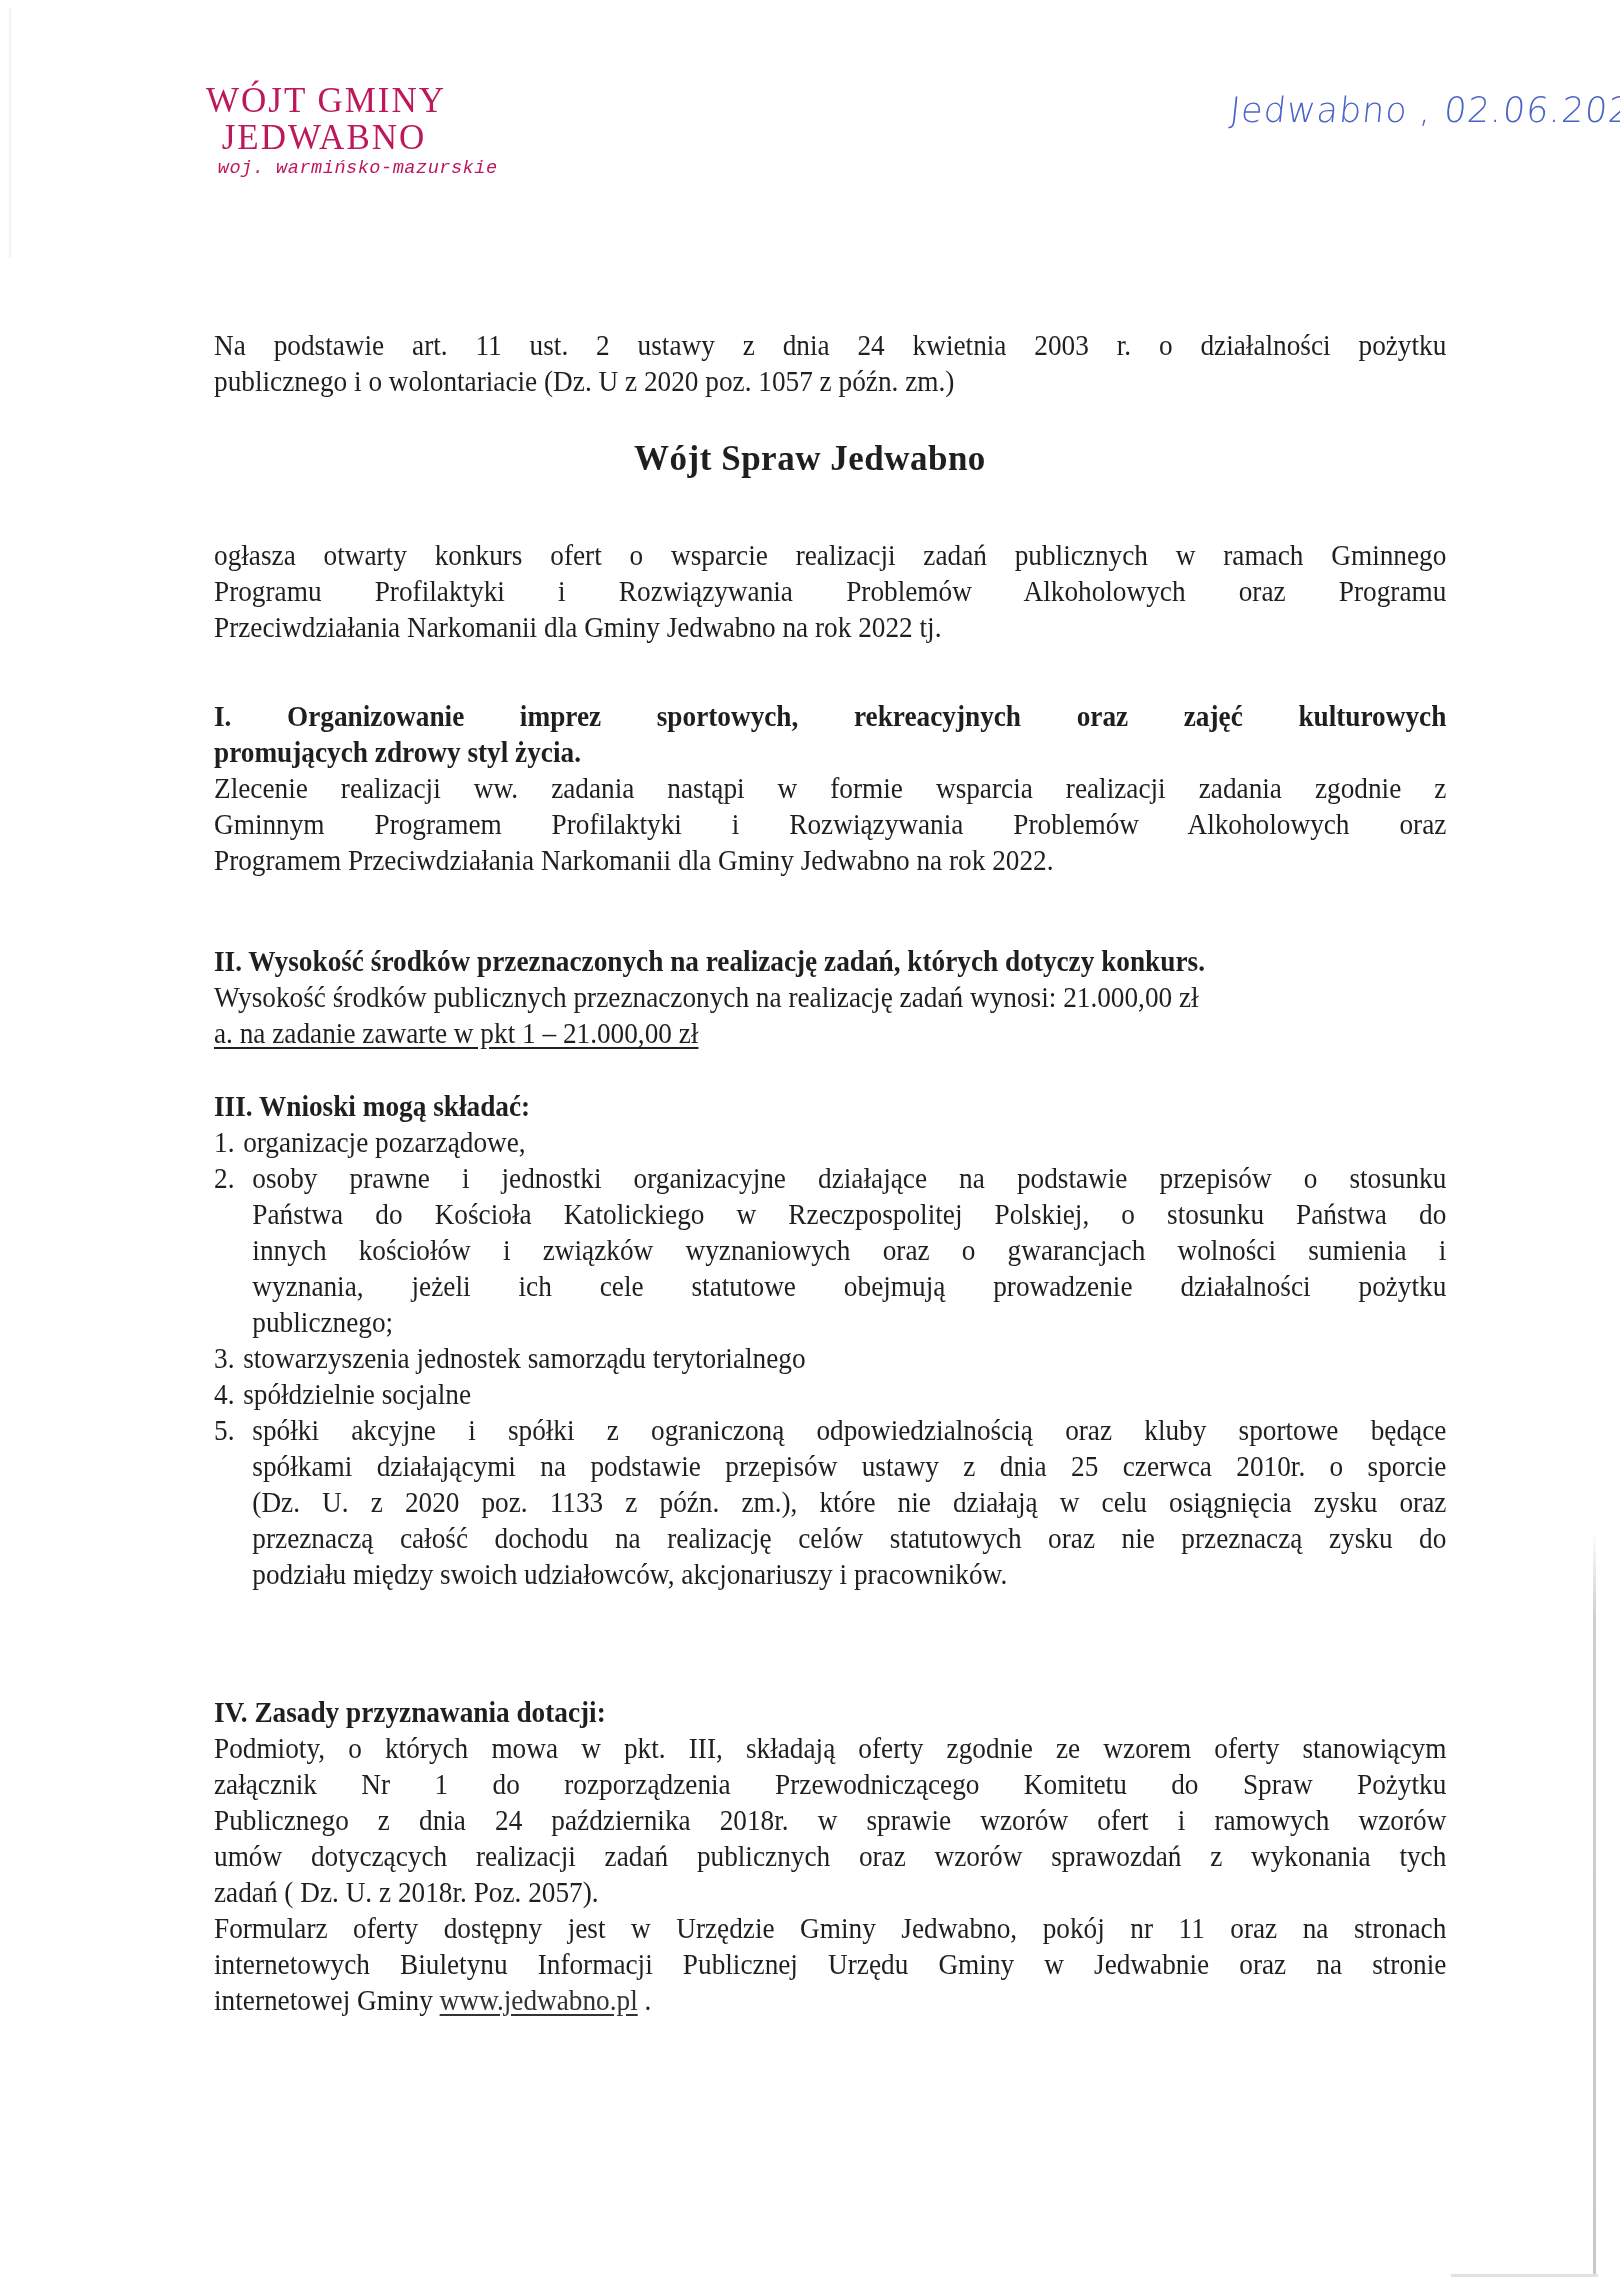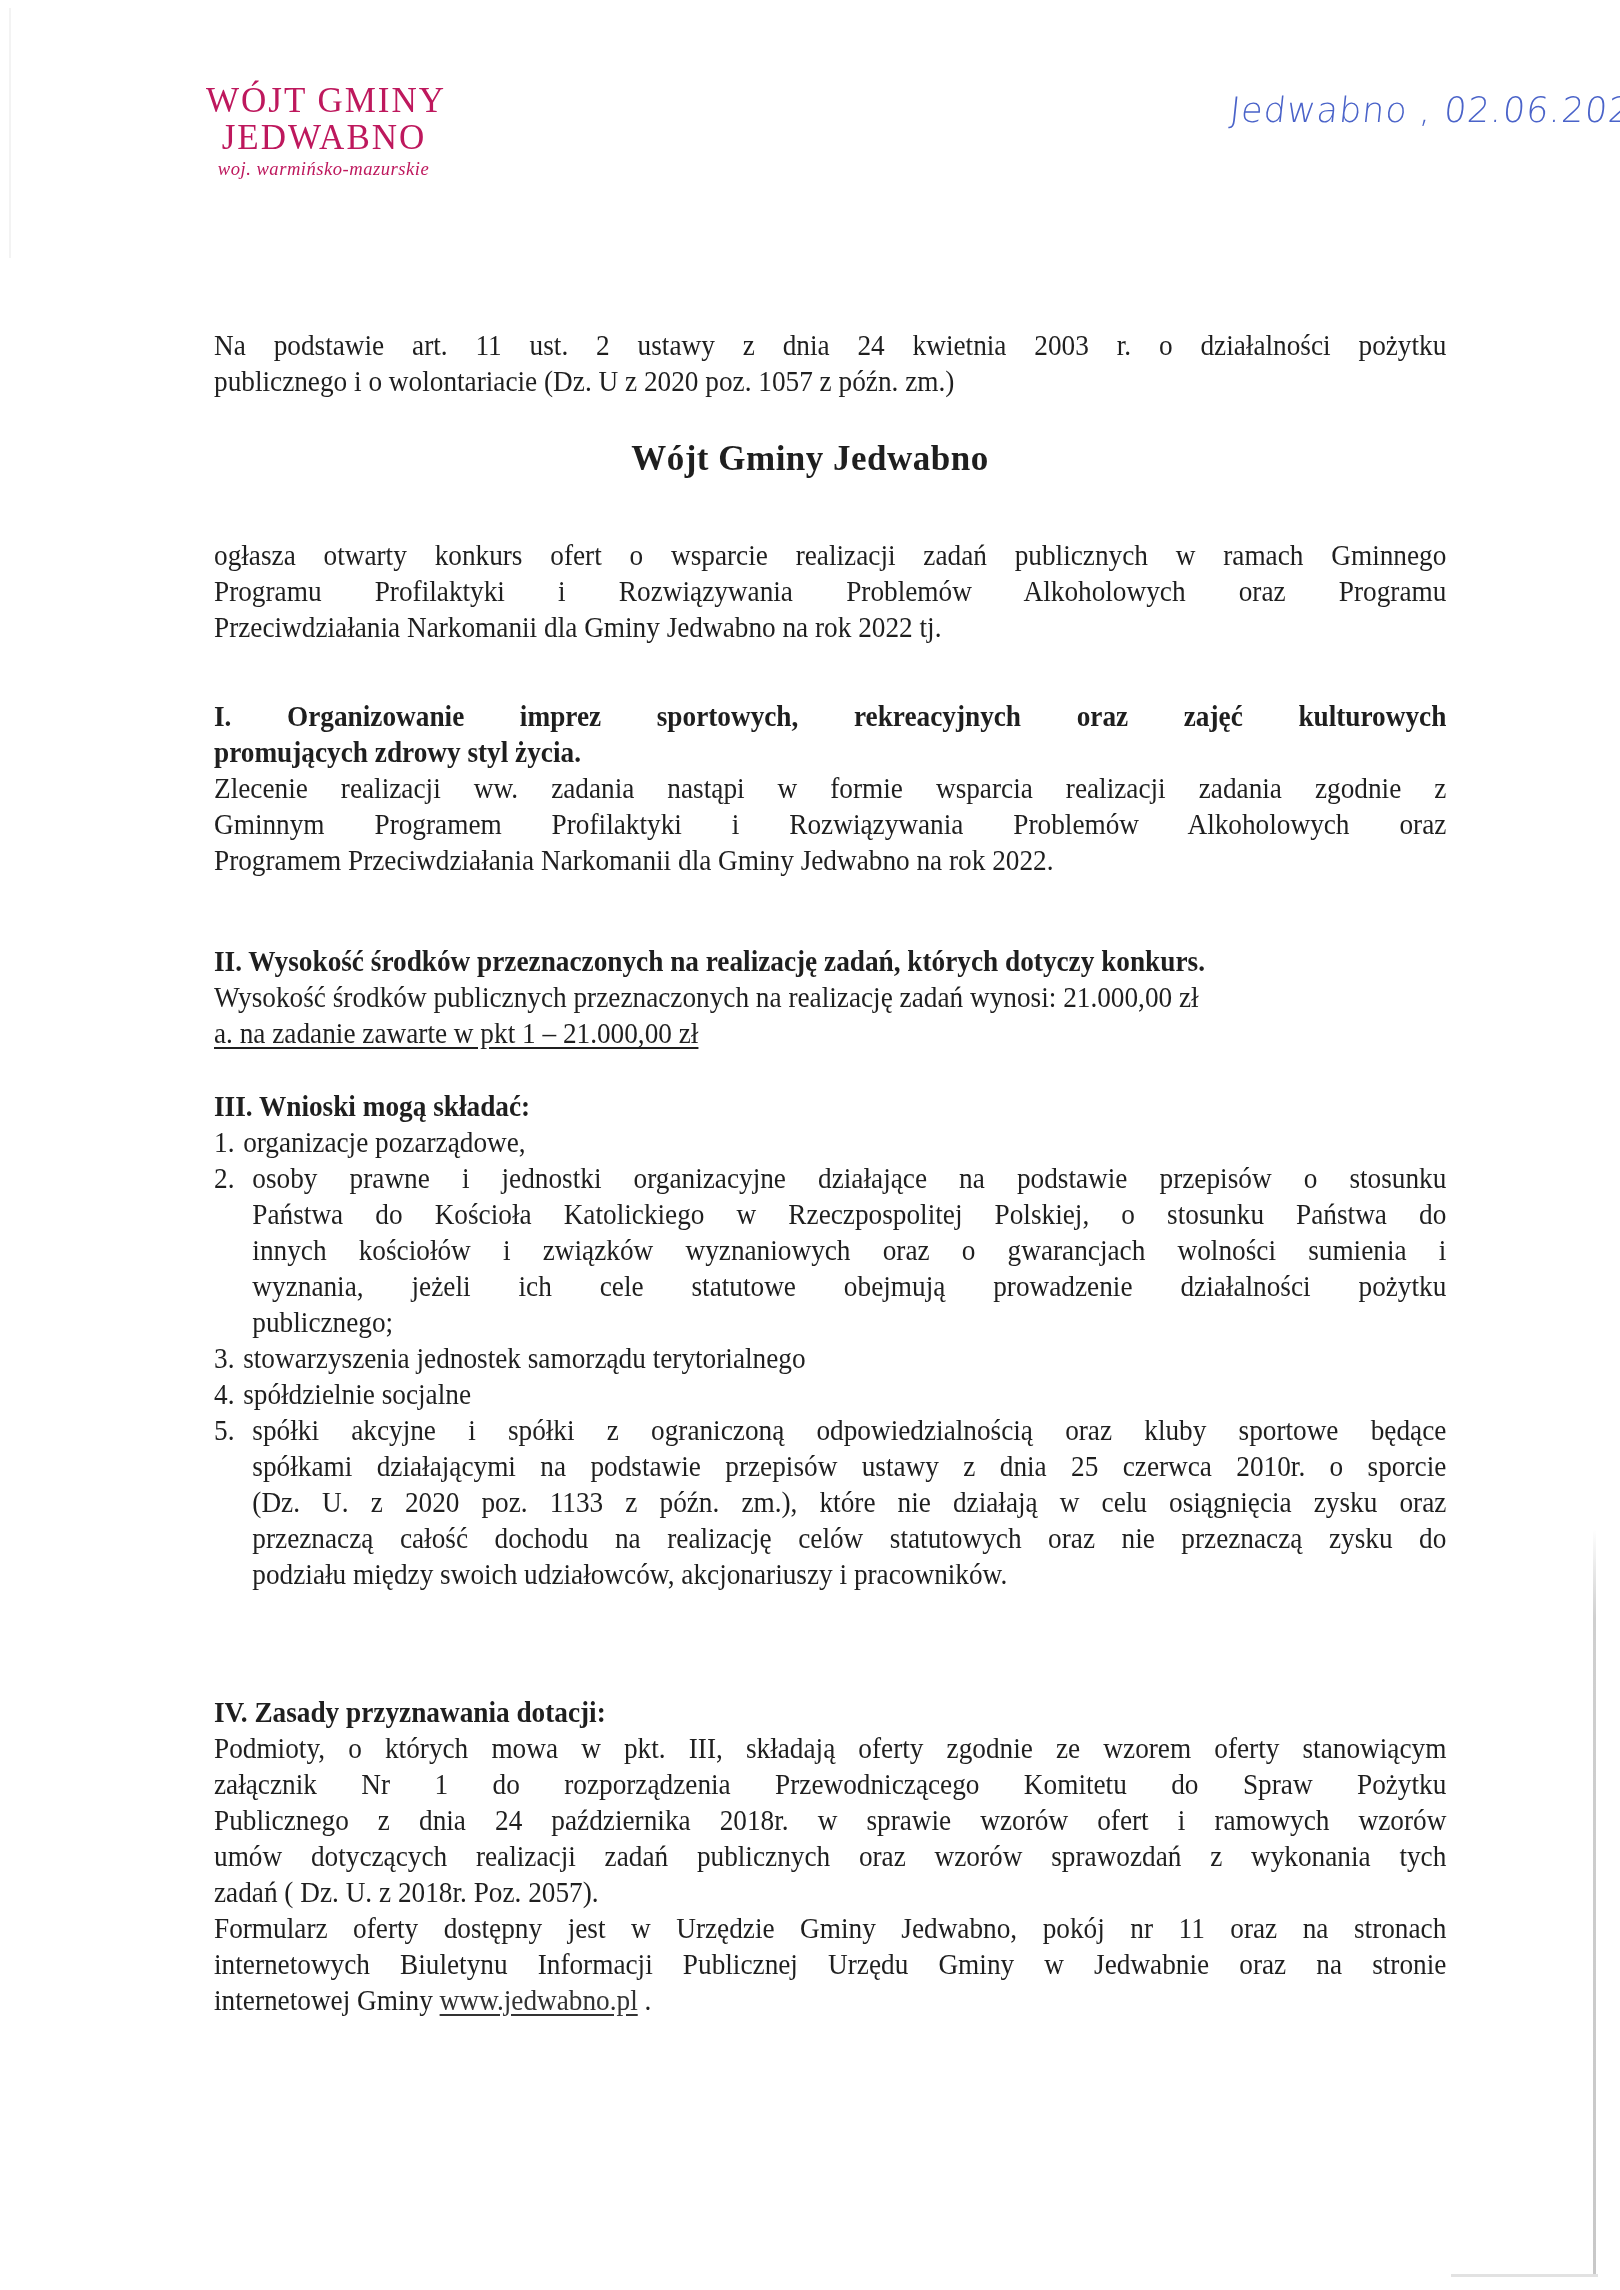--- a/index.html
+++ b/index.html
@@ -61,21 +61,21 @@
       letter-spacing: 2px;
     }
     .stamp .line2 {
       font-size: 35px;
       line-height: 37px;
       display: block;
       padding-left: 15.7px;
       letter-spacing: 2px;
     }
     .stamp .line3 {
-      font-family: Liberation Serif, serif;
+      font-family: Liberation Mono, monospace;
       font-style: italic;
       font-size: 18.6px;
       line-height: 25.5px;
       display: block;
       padding-left: 11.8px;
       letter-spacing: 0.5px;
     }
 
     
     .hand-date {
@@ -156,21 +156,21 @@
     <span class="line3">woj. warmińsko-mazurskie</span>
   </div>
 
   <div class="hand-date">Jedwabno , 02.06.2022r.</div>
 
   <div class="text wide" style="top:327px;">
     <p class="justify-last">Na podstawie art. 11 ust. 2 ustawy z dnia 24 kwietnia 2003 r. o działalności pożytku</p>
     <p>publicznego i o wolontariacie (Dz. U z 2020 poz. 1057 z późn. zm.)</p>
   </div>
 
-  <div class="center-title">Wójt Gminy Jedwabno</div>
+  <div class="center-title">Wójt Spraw Jedwabno</div>
 
   <div class="text wide" style="top:537px;">
     <p class="justify-last">ogłasza otwarty konkurs ofert o wsparcie realizacji zadań publicznych w ramach Gminnego</p>
     <p class="justify-last">Programu Profilaktyki i Rozwiązywania Problemów Alkoholowych oraz Programu</p>
     <p>Przeciwdziałania Narkomanii dla Gminy Jedwabno na rok 2022 tj.</p>
   </div>
 
   <div class="text wide" style="top:698px;">
     <p class="heading justify-last">I. Organizowanie imprez sportowych, rekreacyjnych oraz zajęć kulturowych</p>
     <p class="heading">promujących zdrowy styl życia.</p>

